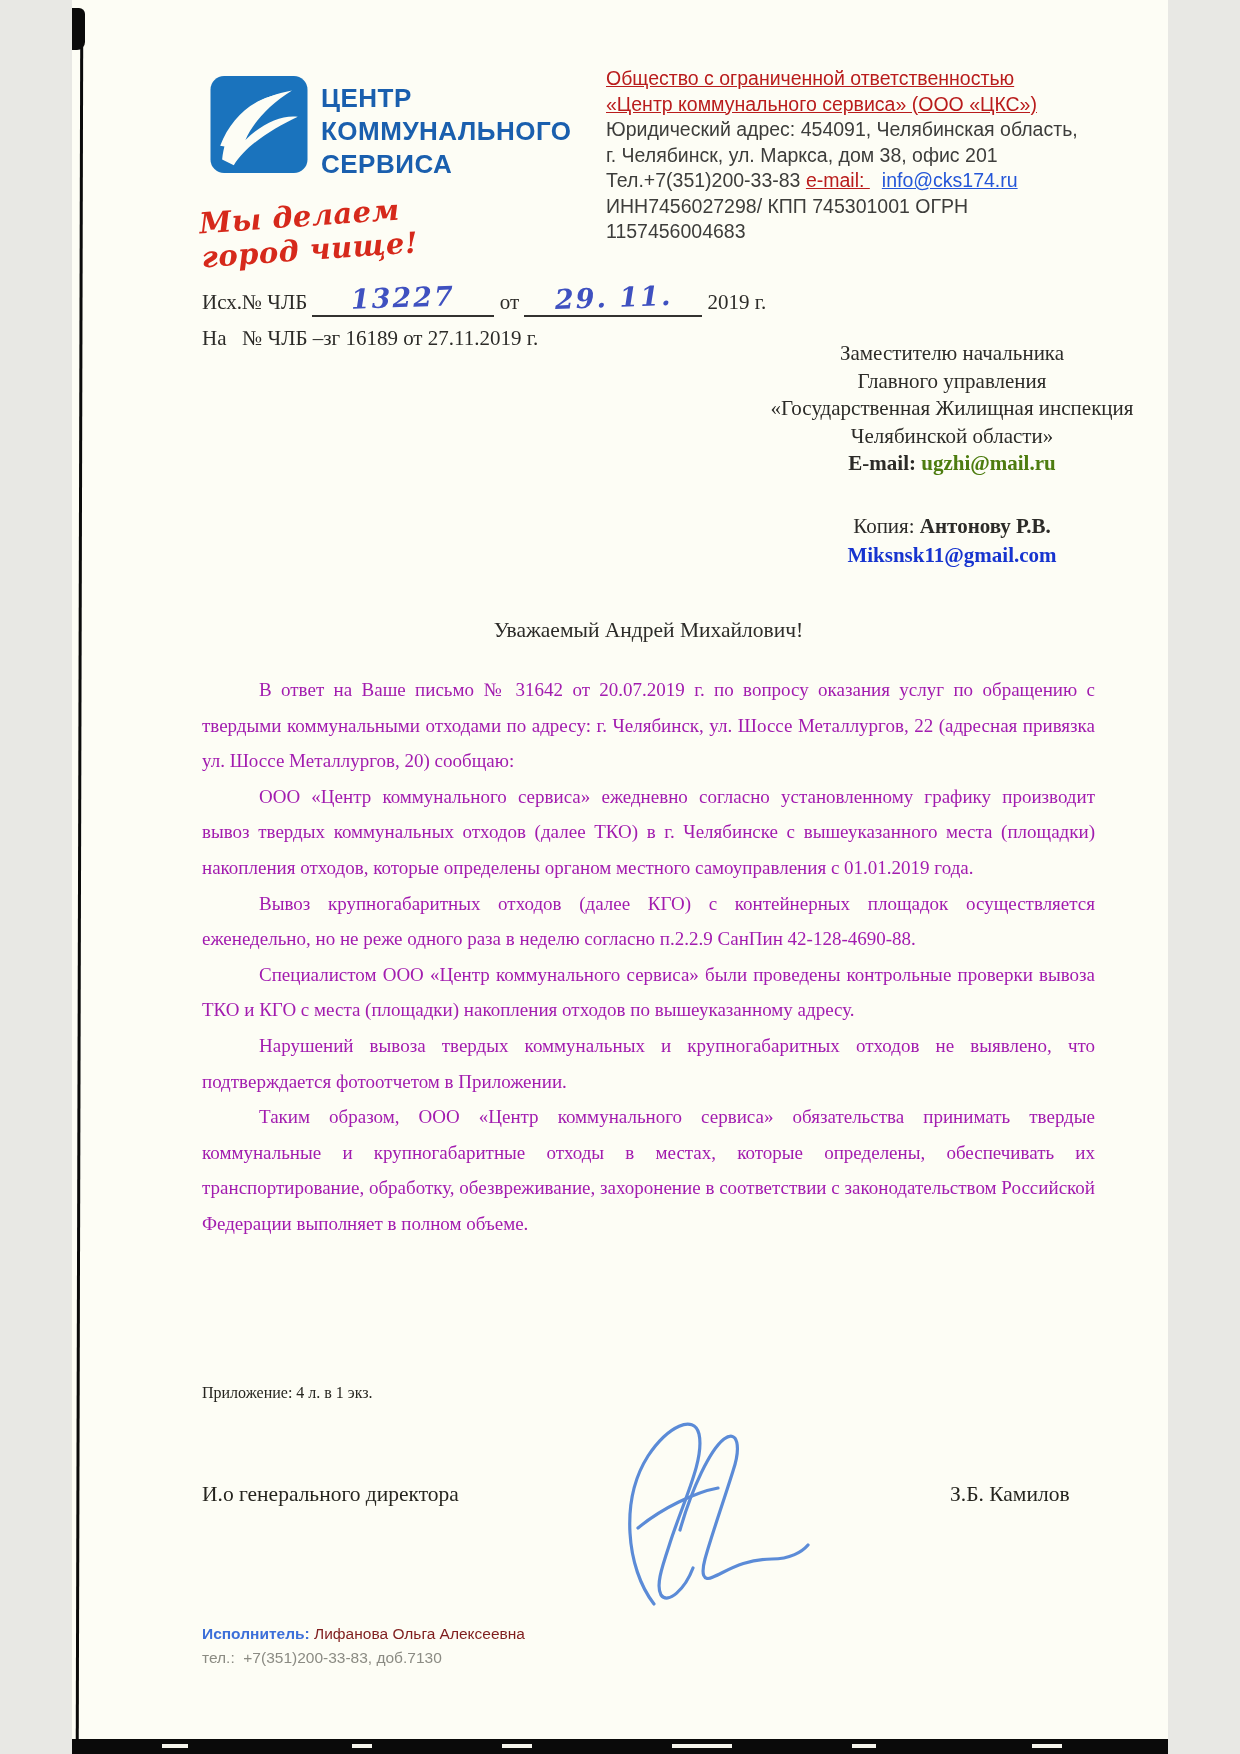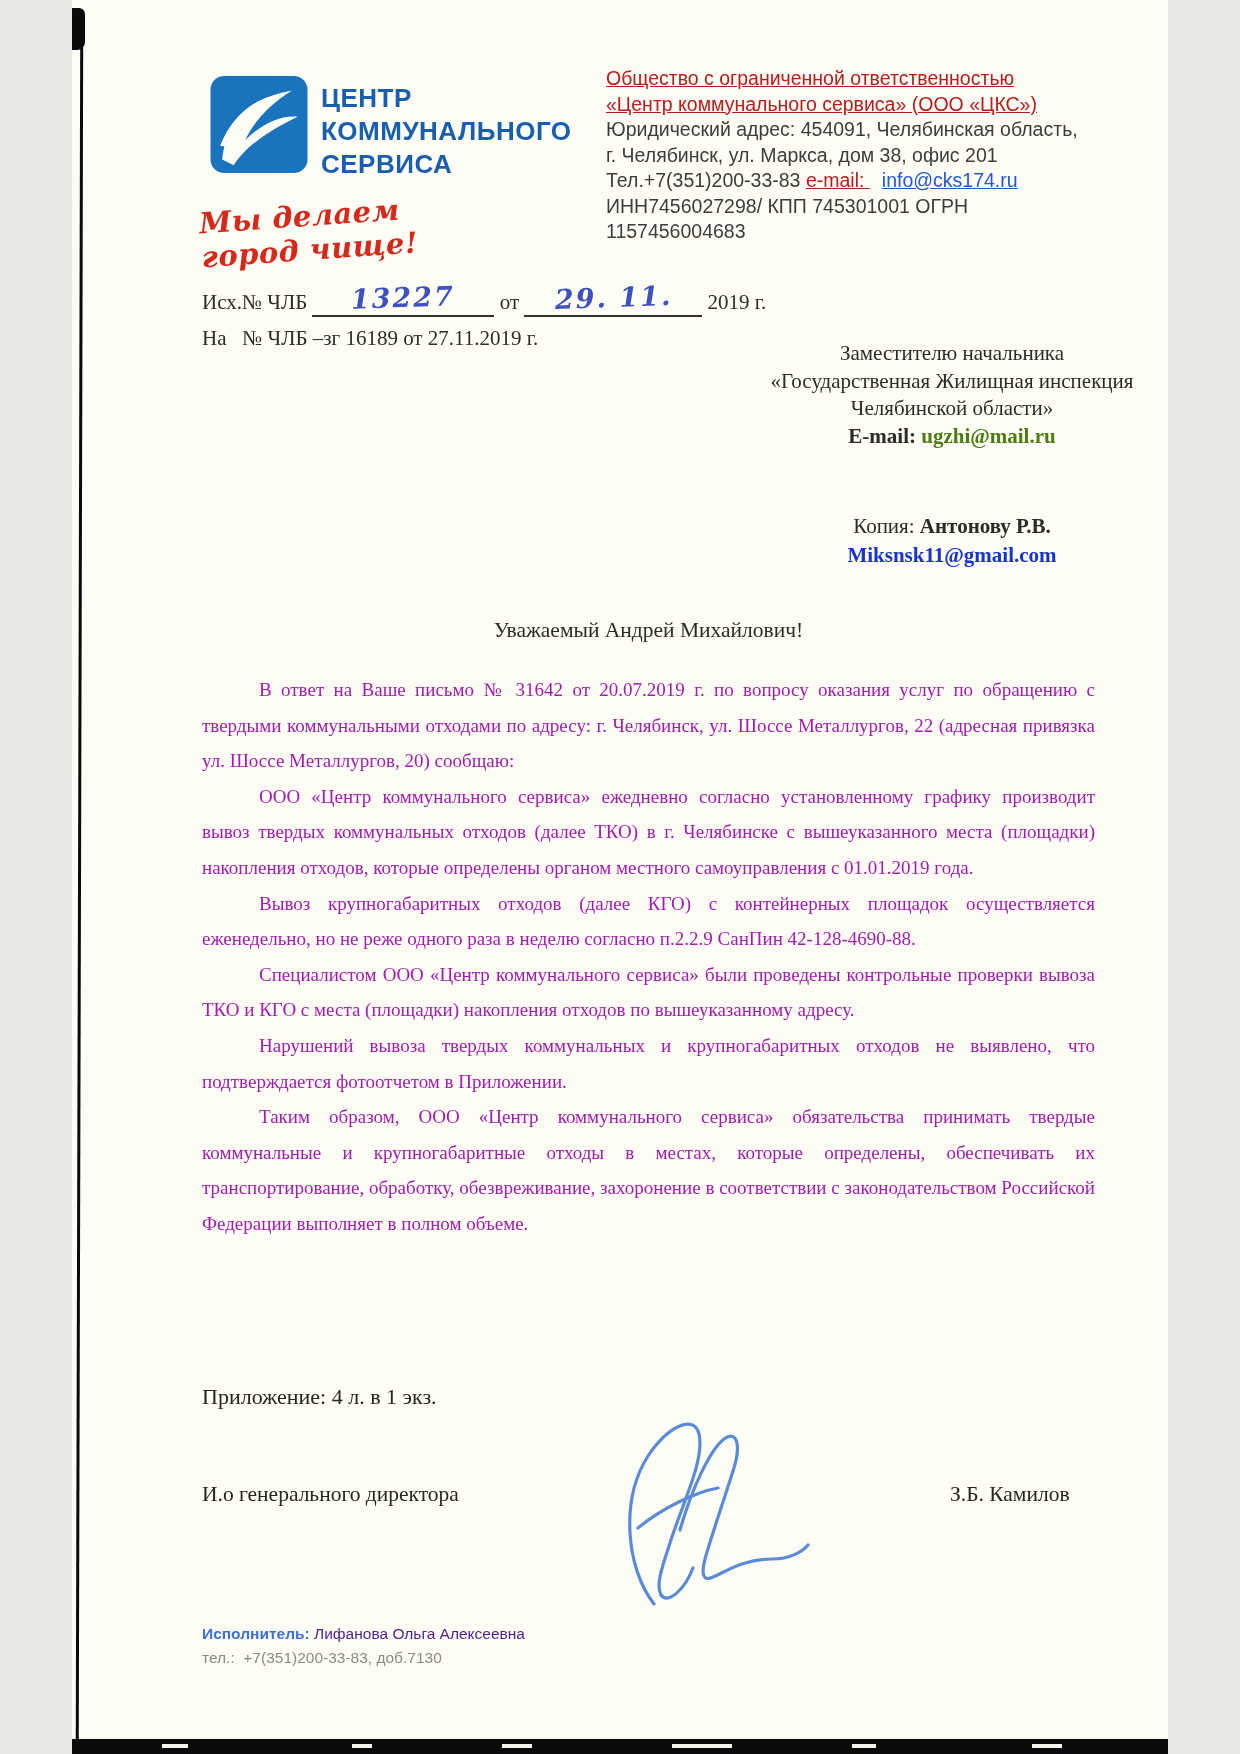--- a/index.html
+++ b/index.html
@@ -32,28 +32,28 @@
   .recipient{position:absolute; left:640px; top:340px; width:480px; text-align:center; font-size:21px; line-height:27.5px; color:#2c2b28;}
   .recipient .bold{font-weight:bold;}
   .recipient .mail-blue{color:#4d7c0f; font-weight:bold;}
   .copyblock{position:absolute; left:640px; top:512px; width:480px; text-align:center; font-size:21px; line-height:29px; color:#2c2b28;}
   .copyblock .bold{font-weight:bold;}
   .copyblock .mail-blue{color:#1734cf; font-weight:bold;}
   
   .salutation{position:absolute; left:130px; top:618px; width:893px; text-align:center; font-size:21.5px; color:#2c2b28;}
   .body-text{position:absolute; left:130px; top:672px; width:893px; font-size:19px; line-height:35.6px; text-align:justify; color:#a21caf;}
   .body-text p{margin:0; text-indent:57px;}
-  .attachment{position:absolute; left:130px; top:1384px; font-size:22px; color:#26251f;}
+  .attachment{position:absolute; left:130px; top:1384px; font-size:16px; color:#26251f;}
   .signrow-title{position:absolute; left:130px; top:1482px; font-size:21.5px; color:#26251f;}
   .signrow-name{position:absolute; left:878px; top:1482px; font-size:21.5px; color:#26251f;}
   .signature{position:absolute; left:520px; top:1408px; width:230px; height:200px;}
   
   .executor{position:absolute; left:130px; top:1622px; font-family:"Liberation Sans", sans-serif; font-size:15.5px; line-height:24px; color:#8b8b83;}
   .executor .lbl{color:#3c6fd9; font-weight:bold;}
-  .executor .name{color:#4c1d95;margin-top:43px;}
+  .executor .name{color:#7f1d1d;margin-top:43px;}
 </style>
 </head>
 <body>
 
 <div class="page">
 
   <div class="edge-left"></div>
   <div class="blot-tl"></div>
   <div class="blot-tr1"></div>
   <div class="blot-tr2"></div>
@@ -89,20 +89,21 @@
       <span class="blank" style="width:182px;"><span class="hw">13227</span></span>
       <span>от</span>
       <span class="blank" style="width:178px;"><span class="hw">29. 11.</span></span>
       <span>2019 г.</span>
     </div>
     <div class="row2">На&nbsp;&nbsp;&nbsp;№ ЧЛБ –зг 16189 от 27.11.2019 г.</div>
   </div>
 
   <div class="recipient">
     <div>Заместителю начальника</div>
+    <div>Главного управления</div>
     <div>«Государственная Жилищная инспекция</div>
     <div>Челябинской области»</div>
     <div>
       <span class="bold">E-mail: </span><span class="mail-blue">ugzhi@mail.ru</span>
     </div>
   </div>
 
   <div class="copyblock">
     <div>
       <span>Копия: </span><span class="bold">Антонову Р.В.</span>

